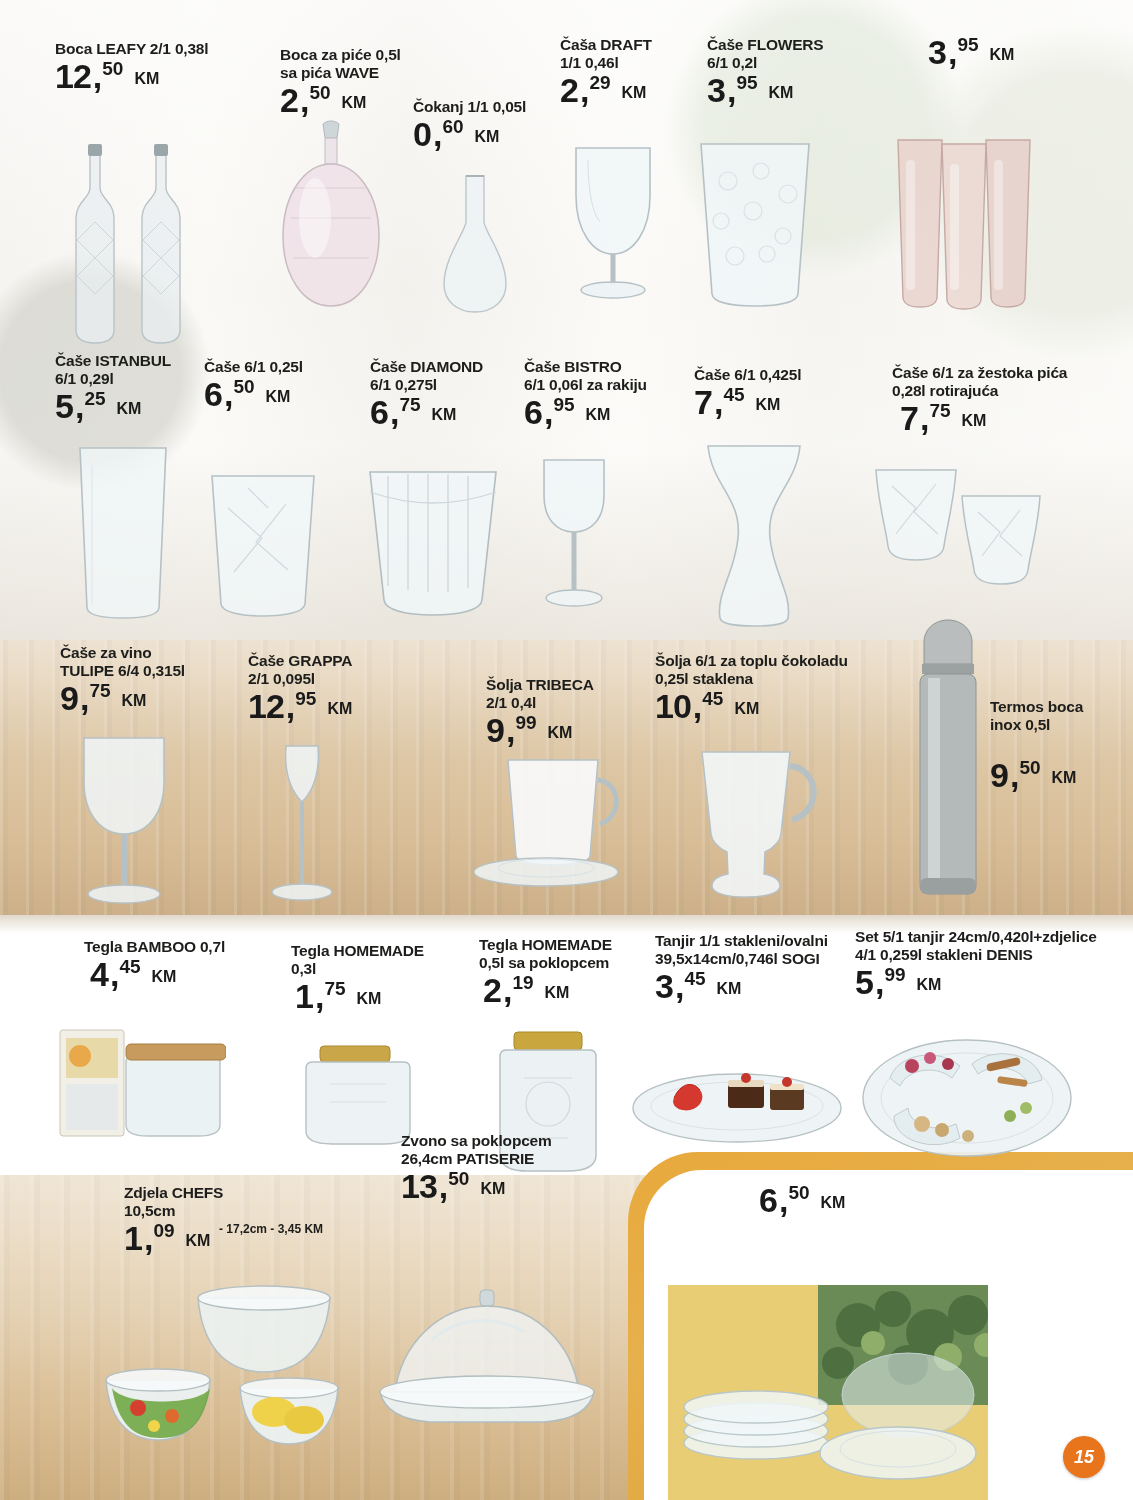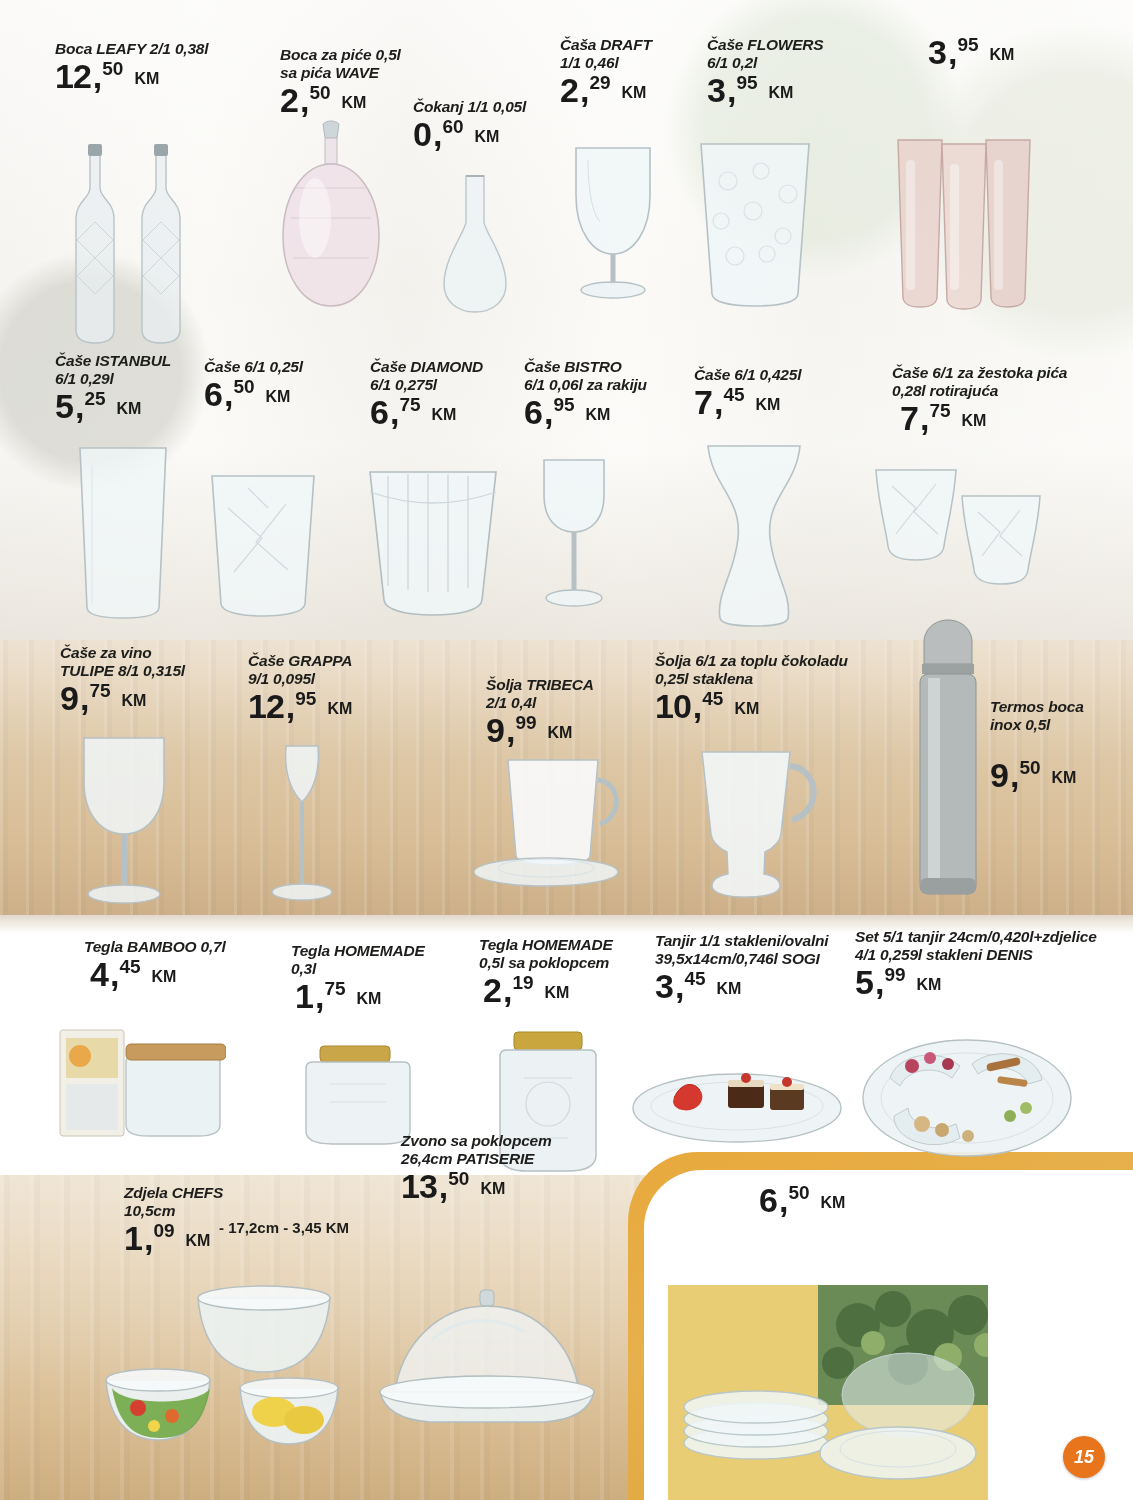--- a/index.html
+++ b/index.html
@@ -63,29 +63,29 @@
   }
   .promo-inner {
     position:absolute; left:16px; top:18px; right:0; bottom:0;
     background:#ffffff; border-top-left-radius:58px;
   }
 
   
   .item { position:absolute; }
   .title {
     font-size:15.5px; line-height:18px; font-weight:600; color:#1d1d1b;
-    white-space:pre-line; letter-spacing:-0.2px;font-style:italic;
+    white-space:pre-line; letter-spacing:-0.2px;
   }
   .price { display:flex; align-items:flex-end; gap:2px; margin-top:3px; }
   .p-int { font-size:34px; font-weight:700; line-height:30px; letter-spacing:-1px; }
   .p-cma { font-size:34px; font-weight:700; line-height:30px; }
   .p-dec { font-size:19px; font-weight:700; line-height:26px; position:relative; top:-9px; left:-2px; }
   .p-cur { font-size:16px; font-weight:700; line-height:22px; margin-left:7px; position:relative; top:-1px; }
 
-  .inline-note { font-size:15px; font-weight:600; color:#1d1d1b; }
+  .inline-note { font-size:12px; font-weight:600; color:#1d1d1b; }
 
   
   .art { position:absolute; }
   .art svg { display:block; }
 
   
   .pagenum {
     position:absolute; right:28px; bottom:22px;
     width:42px; height:42px; border-radius:50%;
     background:#e8741b; color:#fff;
@@ -340,39 +340,39 @@
   <path d="M100 34 h78 c-2 32 -10 58 -12 74 c-1 10 -12 14 -27 14 c-15 0 -26 -4 -27 -14 c-2 -16 -10 -42 -12 -74z" fill="rgba(240,246,248,.82)" stroke="#b6c1c5" stroke-width="1.5"></path>
   <g fill="none" stroke="#cfd9dd" stroke-width="1.1">
     <path d="M30 24 l24 22 l-20 26 M74 22 l-22 28 l24 22"></path>
     <path d="M116 50 l22 20 l-18 24 M158 48 l-20 26 l22 20"></path>
   </g>
 </svg>
 </div>
 
 <div class="item" style="left:60px; top:644px; width:190px;">
   <div class="title">Čaše za vino
-TULIPE 8/1 0,315l</div>
+TULIPE 6/4 0,315l</div>
   <div class="price">
     <span class="p-int">9</span>
       <span class="p-cma">,</span>
       <span class="p-dec">75</span>
       <span class="p-cur">KM</span>
   </div>
 </div>
 <div class="art" style="left:62px; top:730px;">
 <svg width="125" height="185" viewBox="0 0 125 185">
   <path d="M22 8 h80 v44 c0 32 -17 52 -40 52 c-23 0 -40 -20 -40 -52z" fill="rgba(240,246,248,.85)" stroke="#b6c1c5" stroke-width="1.6"></path>
   <path d="M62 104 v50" stroke="#b6c1c5" stroke-width="6" fill="none"></path>
   <ellipse cx="62" cy="164" rx="36" ry="9" fill="rgba(238,244,247,.85)" stroke="#b6c1c5" stroke-width="1.4"></ellipse>
 </svg>
 </div>
 
 <div class="item" style="left:248px; top:652px; width:180px;">
   <div class="title">Čaše GRAPPA
-9/1 0,095l</div>
+2/1 0,095l</div>
   <div class="price">
     <span class="p-int">12</span>
       <span class="p-cma">,</span>
       <span class="p-dec">95</span>
       <span class="p-cur">KM</span>
   </div>
 </div>
 <div class="art" style="left:248px; top:740px;">
 <svg width="110" height="175" viewBox="0 0 110 175">
   <path d="M38 6 h32 c2 26 -4 44 -16 56 c-12 -12 -18 -30 -16 -56z" fill="rgba(240,246,248,.85)" stroke="#b6c1c5" stroke-width="1.5"></path>

